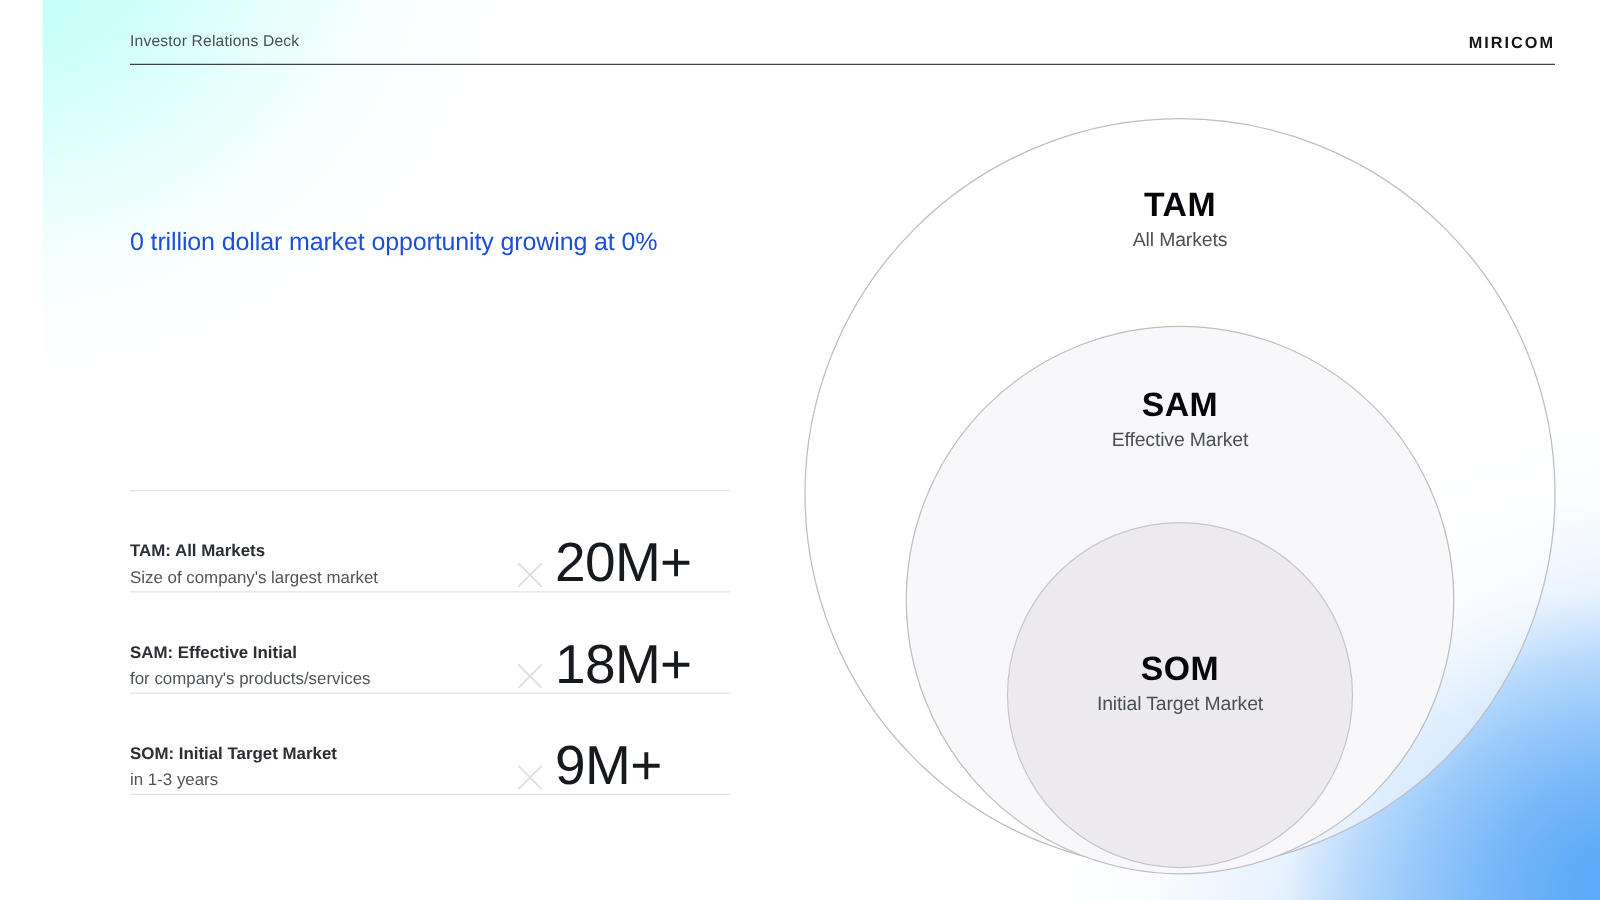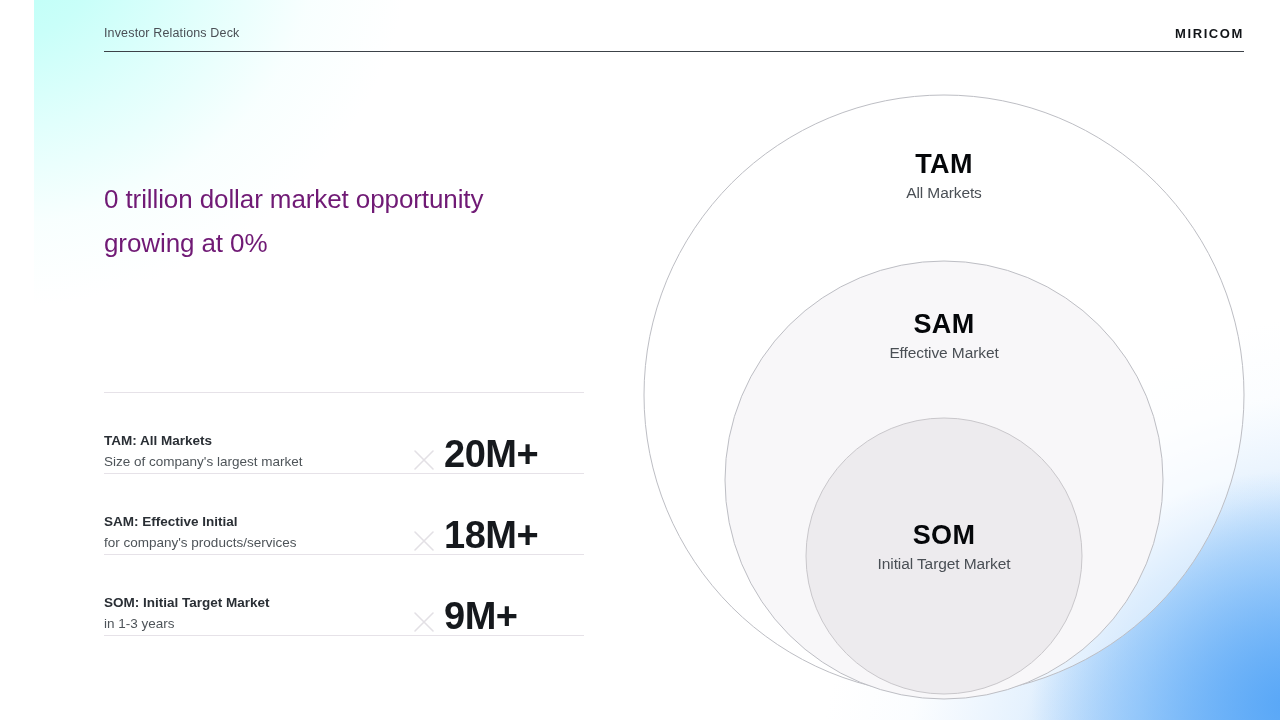--- a/index.html
+++ b/index.html
@@ -93,22 +93,22 @@
     color: #05070a;
     letter-spacing: -1.6px;
     line-height: 1;
     white-space: nowrap;
   }
   .subtitle {
     position: absolute;
     left: 70px;
     top: 178px;
     width: 430px;
-    font-size: 26px;
-    color: #701a75;
+    font-size: 20px;
+    color: #1d4ed8;
     line-height: 1.68;
     letter-spacing: -0.1px;
   }
 
   
   .metrics {
     position: absolute;
     left: 70px;
     top: 392px;
     width: 480px;
@@ -142,22 +142,22 @@
     white-space: nowrap;
   }
   .metric-x {
     flex: 0 0 40px;
     display: flex;
     align-items: center;
     justify-content: center;
     color: #e3e0e5;
   }
   .metric-value {
-    font-size: 38px;
-    font-weight: 700;
+    font-size: 44px;
+    font-weight: 400;
     color: #16191d;
     letter-spacing: -0.5px;
     line-height: 1;
     white-space: nowrap;
   }
 
   
   .diagram {
     position: absolute;
     left: 592px;

